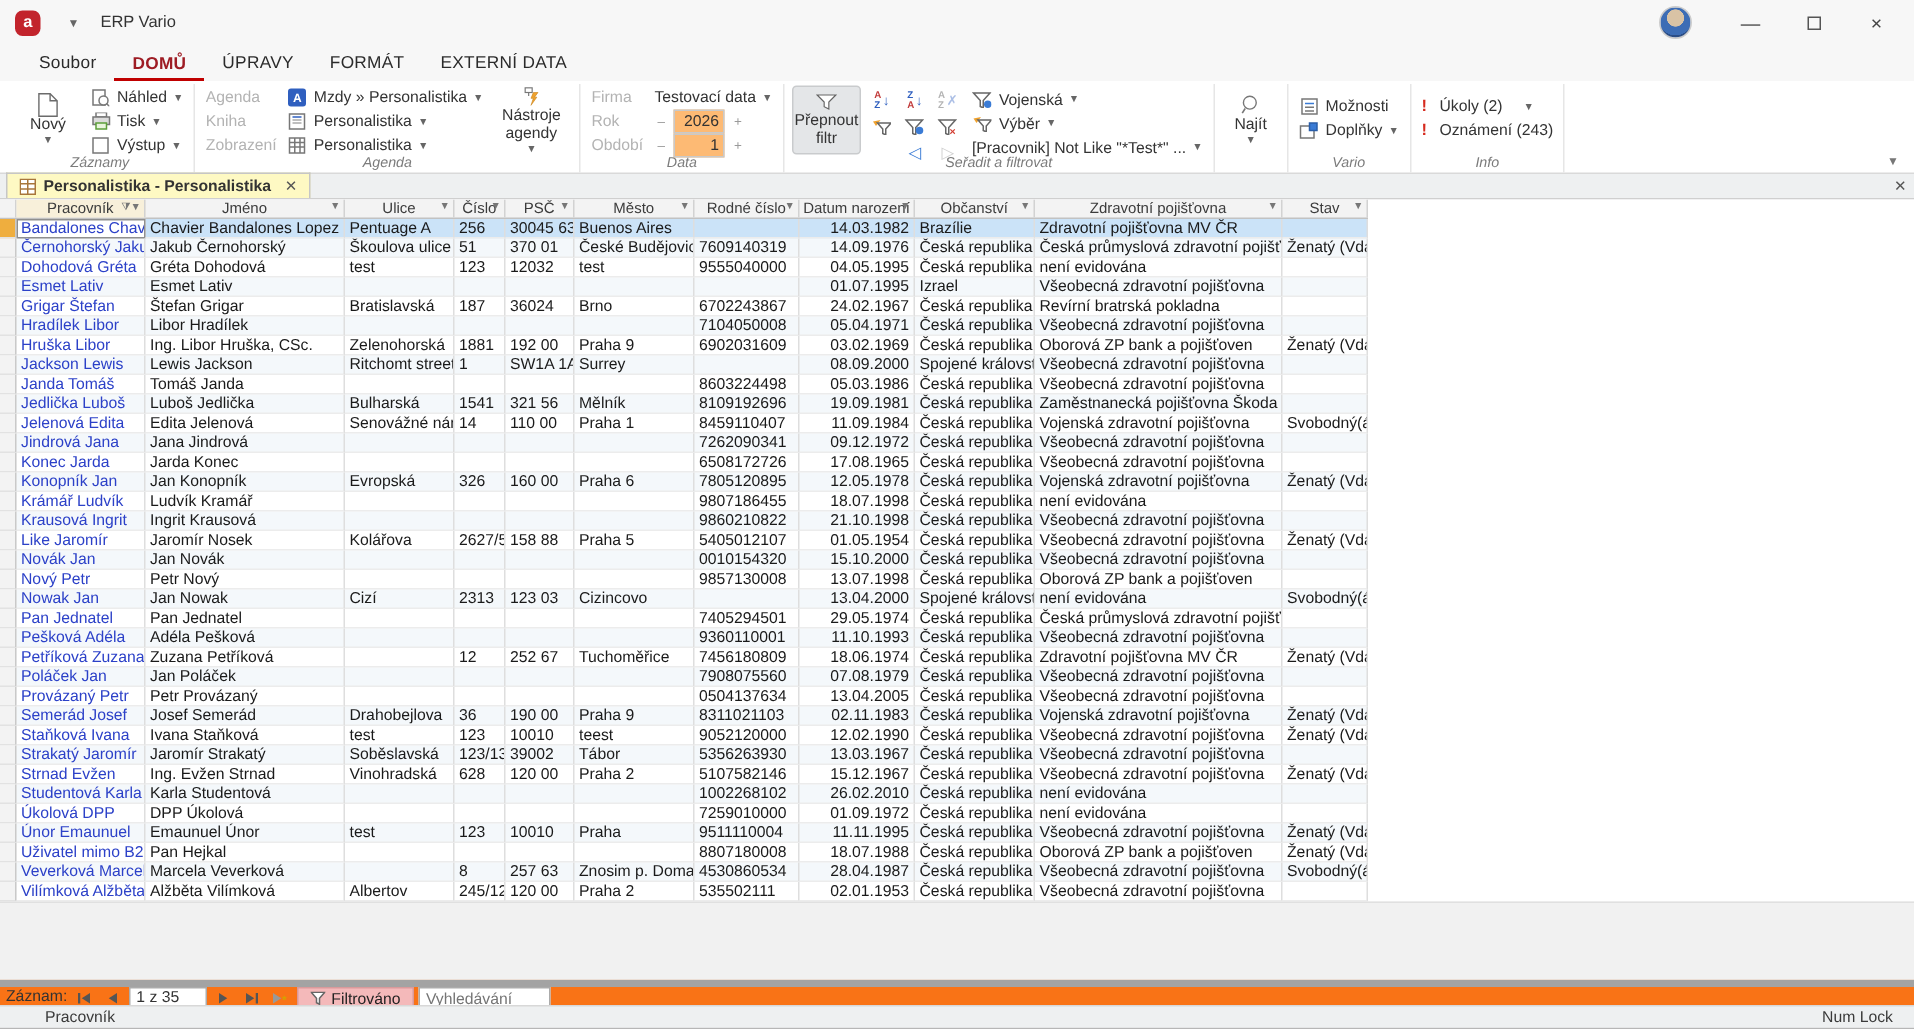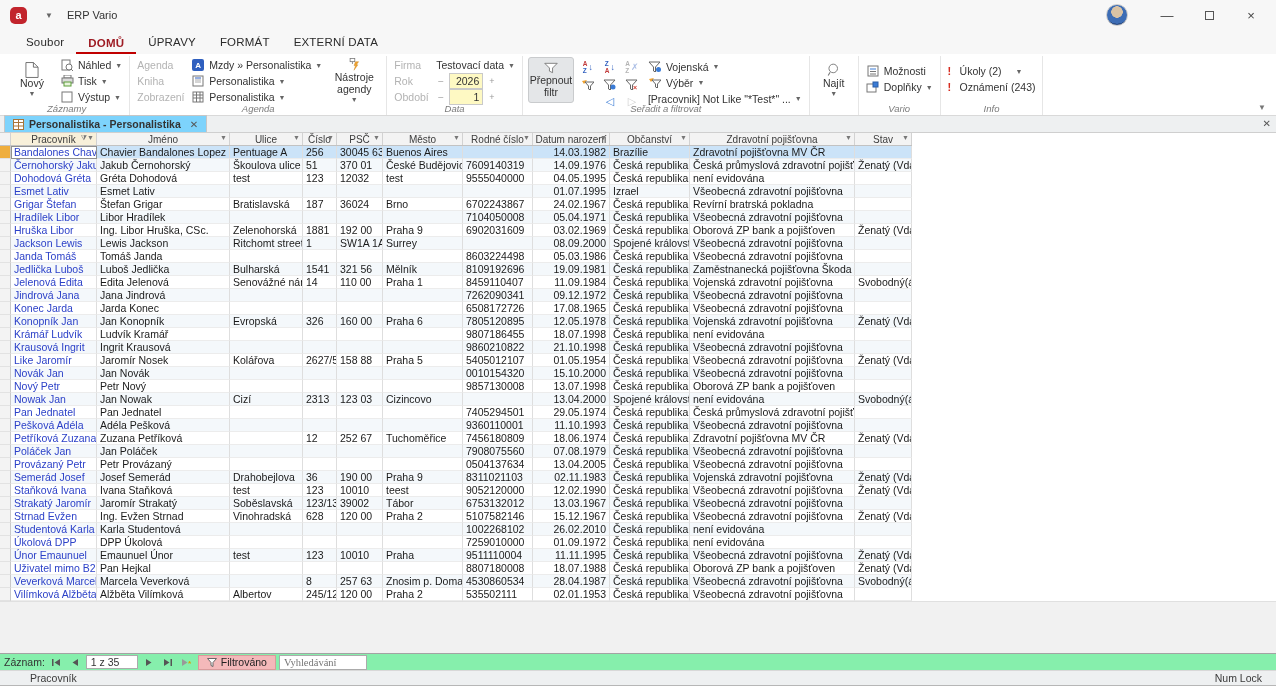--- a/index.html
+++ b/index.html
@@ -34,28 +34,28 @@
   .agrow-label { width:50px; color:#b3b3b3; font-size:10.5px; }
   .ico { display:inline-flex; align-items:center; justify-content:center; width:14px; height:13px; flex:none; }
   .a-badge { width:12px; height:12px; background:#2f5fbf; border-radius:2px; color:#fff; font-size:8px; font-weight:bold; display:flex; align-items:center; justify-content:center; }
   .sorticon { display:inline-flex; align-items:center; font-size:9px; color:#2f5fbf; line-height:1; }
   .sorticon .lets { display:flex; flex-direction:column; font-size:6.5px; color:#444; font-weight:bold; margin-right:1px; }
   .iconbtn { width:20px; height:17px; display:flex; align-items:center; justify-content:center; }
   .dim { opacity:.4; }
   .filter-grid { display:grid; grid-template-columns:22px 22px 22px; grid-auto-rows:17px; align-items:center; justify-items:center; margin-top:2px; }
   .ftexts { display:flex; flex-direction:column; gap:1px; margin-top:2px; }
   .ftexts .smallbtn { height:15px; }
-  .spinbox { border:1px solid #c9c9c9; background:#fef9c3; padding:0 3px; min-width:34px; height:16px; display:flex; align-items:center; justify-content:flex-end; font-size:10.5px; }
+  .spinbox { border:1px solid #c9c9c9; background:#fdba74; padding:0 3px; min-width:34px; height:16px; display:flex; align-items:center; justify-content:flex-end; font-size:10.5px; }
   .tinybtn { color:#9a9a9a; font-size:9px; padding:0 2px; }
   .excl { color:#d62b1f; font-weight:bold; font-size:11px; width:8px; }
   .ribbon-collapse { position:absolute; right:10px; bottom:3px; color:#777; font-size:8px; }
 
   
   .tabbar { height:17px; background:#eef0f1; border-bottom:1px solid #cfcfcf; display:flex; align-items:flex-end; position:relative; }
-  .doctab { height:17px; background:#7dd3fc; border:1px solid #c6c6c6; border-bottom:none; margin-left:4px; display:flex; align-items:center; gap:5px; padding:0 8px; font-size:10.5px; font-weight:bold; color:#333; }
+  .doctab { height:17px; background:#fef9c3; border:1px solid #c6c6c6; border-bottom:none; margin-left:4px; display:flex; align-items:center; gap:5px; padding:0 8px; font-size:10.5px; font-weight:bold; color:#333; }
   .tab-close { font-weight:normal; color:#555; font-size:10px; margin-left:4px; }
   .pane-close { position:absolute; right:5px; top:2px; color:#555; font-size:10px; }
 
   
   .content { flex:1; background:#fff; position:relative; overflow:hidden; }
   .grid-wrap { width:912px; }
   .trow, .thead { display:grid; grid-template-columns:11px 86px 133px 73px 34px 46px 80px 70px 77px 80px 165px 57px; }
   .thead { height:13px; background:#f3f3f3; border-bottom:1px solid #c2c2c2; }
   .th { position:relative; border-right:1px solid #d2d2d2; font-size:10px; color:#3c3c3c; display:flex; align-items:center; justify-content:center; overflow:hidden; white-space:nowrap; }
   .th .arr { position:absolute; right:2px; top:1px; font-size:7px; color:#777; }
@@ -66,25 +66,25 @@
   .trow.selected { background:#cbe3f8; }
   .cell { border-right:1px solid #dedede; border-bottom:1px solid #ececec; font-size:10.5px; padding:0 3px; overflow:hidden; white-space:nowrap; line-height:12px; color:#1a1a1a; }
   .cell.c0 { color:#2c41c8; }
   .cell.c7 { text-align:right; }
   .selcell { background:#f3f3f3; border-right:1px solid #c9c9c9; border-bottom:1px solid #e2e2e2; }
   .trow.selected .selcell { background:#efae3e; }
   .trow.selected .cell.current { background:#fff; outline:1px solid #8f8f8f; outline-offset:-1px; }
   .filler { background:#f1f1f1; border-top:1px solid #e0e0e0; position:absolute; left:0; right:0; bottom:0; }
 
   
-  .recnav { height:17px; background:#86efac; border-top:1px solid #a3a3a3; display:flex; align-items:center; gap:3px; padding:0 4px; font-size:10.5px; color:#333; }
+  .recnav { height:17px; background:#f97316; border-top:5px solid #a3a3a3; display:flex; align-items:flex-start; gap:3px; padding:0 4px; font-size:10.5px; color:#333; }
   .navbtn { display:flex; align-items:center; justify-content:center; width:16px; height:14px; }
   .posbox { width:52px; height:14px; background:#fff; border:1px solid #ababab; display:flex; align-items:center; padding:0 4px; }
   .chip { height:15px; background:#f4b9ba; border:1px solid #d99a9b; display:flex; align-items:center; gap:4px; padding:0 8px; color:#222; }
-  .searchbox { width:88px; height:15px; background:#fff; border:1px solid #ababab; font-size:10.5px; padding:0 4px; font-family:Liberation Serif, serif; color:#222; }
+  .searchbox { width:88px; height:15px; background:#fff; border:1px solid #ababab; font-size:10.5px; padding:0 4px; font-family:Liberation Sans, sans-serif; color:#222; }
 
   
   .statusbar { height:15px; background:#eef0f1; border-top:1px solid #d8d8d8; display:flex; align-items:center; font-size:10.5px; color:#3a3a3a; padding:0 14px 0 30px; }
   .statusbar .right { margin-left:auto; }
   svg { display:block; }
 </style>
 </head>
 <body>
 
 <div class="app">
@@ -823,21 +823,21 @@
             <div class="cell c10">Ženatý (Vdaná)</div>
           </div>
           <div class="trow alt">
             <div class="selcell"></div>
             <div class="cell c0">Strakatý Jaromír</div>
             <div class="cell c1">Jaromír Strakatý</div>
             <div class="cell c2">Soběslavská</div>
             <div class="cell c3">123/13</div>
             <div class="cell c4">39002</div>
             <div class="cell c5">Tábor</div>
-            <div class="cell c6">6753132012</div>
+            <div class="cell c6">5356263930</div>
             <div class="cell c7">13.03.1967</div>
             <div class="cell c8">Česká republika</div>
             <div class="cell c9">Všeobecná zdravotní pojišťovna</div>
             <div class="cell c10"></div>
           </div>
           <div class="trow">
             <div class="selcell"></div>
             <div class="cell c0">Strnad Evžen</div>
             <div class="cell c1">Ing. Evžen Strnad</div>
             <div class="cell c2">Vinohradská</div>

